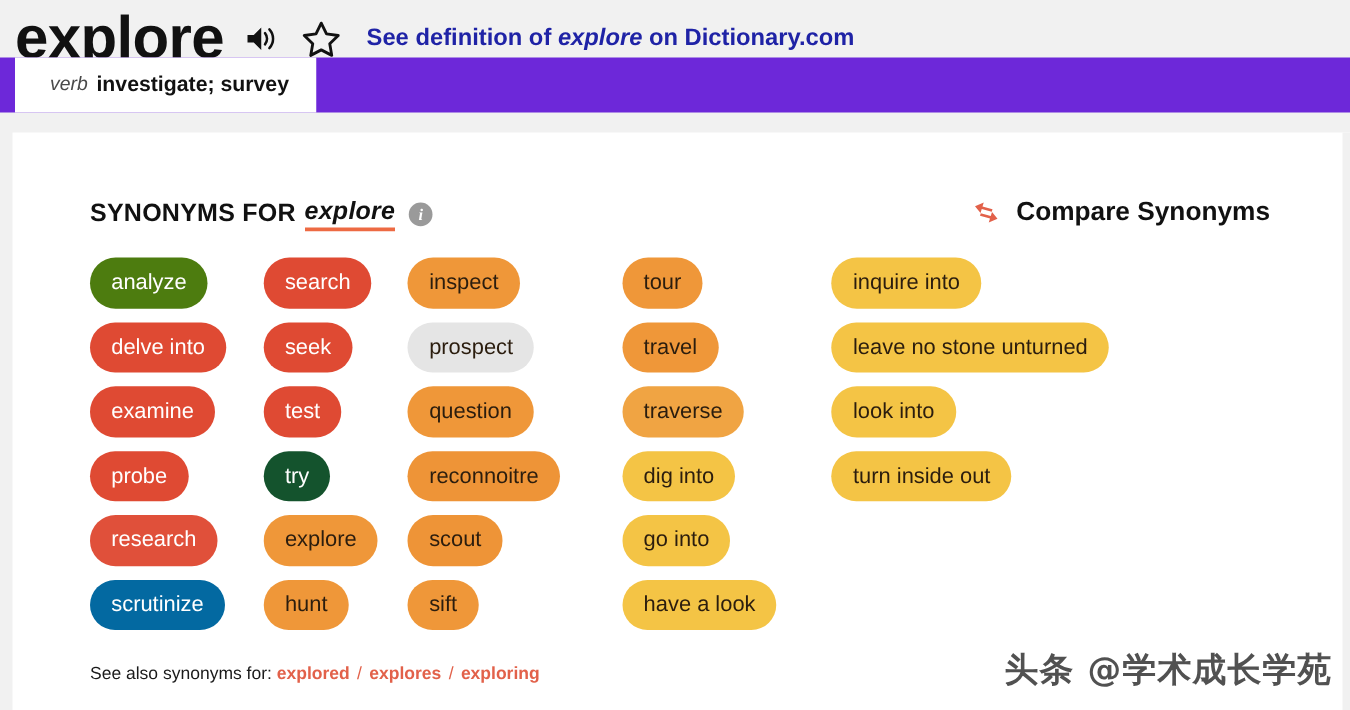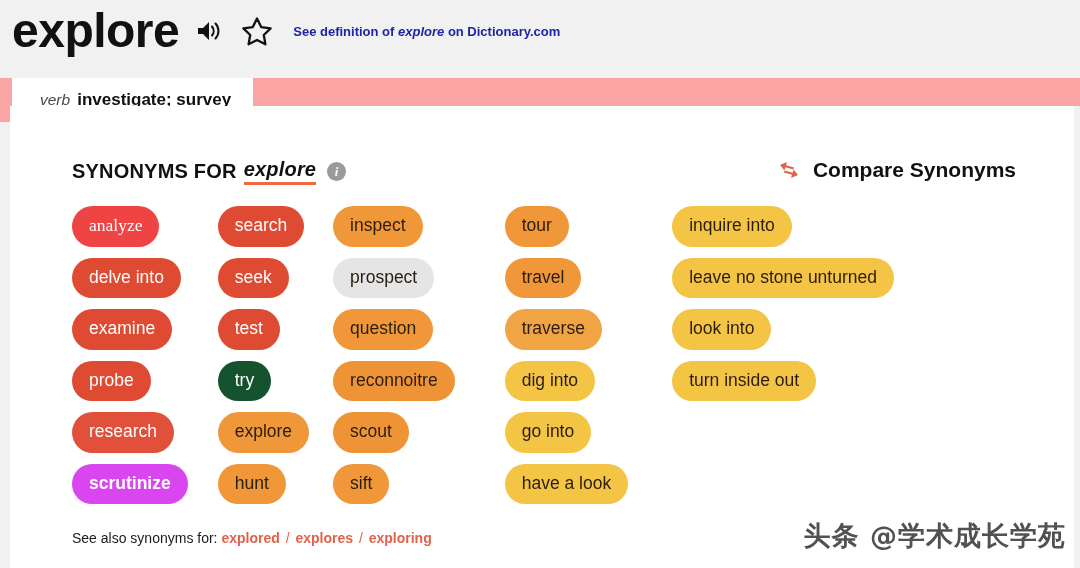--- a/index.html
+++ b/index.html
@@ -47,37 +47,37 @@
   .star-icon {
     width: 32px;
     height: 32px;
     margin-right: 20px;
     display: flex;
     align-items: center;
     justify-content: center;
     cursor: pointer;
   }
   .definition-link {
-    font-size: 13px;
+    font-size: 19px;
     font-weight: 700;
     color: #1f23a6;
     text-decoration: none;
     white-space: nowrap;
   }
   .definition-link .ital {
     font-style: italic;
   }
 
   
   .tabstrip {
     position: absolute;
-    left: 0; top: 78px;
+    left: 0; top: 46px;
     width: 1080px;
     height: 44px;
-    background: #fca5a5;
+    background: #6d28d9;
   }
   .tab {
     position: absolute;
     left: 12px; top: 0;
     height: 44px;
     background: #ffffff;
     display: flex;
     align-items: center;
     padding: 0 22px 0 28px;
     box-sizing: border-box;
@@ -275,26 +275,26 @@
           <path d="M4 6 L11 3 L10 6.2 L18 8.4 L17.4 10.4 L9.4 8.2 L8.4 11.4 Z" fill="#e2614a"></path>
           <path d="M22 16 L15 19 L16 15.8 L8 13.6 L8.6 11.6 L16.6 13.8 L17.6 10.6 Z" fill="#e2614a"></path>
         </svg>
       </span>
       <span class="compare-label">Compare Synonyms</span>
     </div>
   </div>
 
   <div class="columns" id="columns">
       <div class="col" style="margin-right: 30px;">
-        <div class="chip" style="background: #ef4444; color: rgb(255, 255, 255); font-family: Liberation Serif, serif;">analyze</div>
+        <div class="chip" style="background: #4d7c0f; color: rgb(255, 255, 255);">analyze</div>
         <div class="chip" style="background: rgb(223, 74, 51); color: rgb(255, 255, 255);">delve into</div>
         <div class="chip" style="background: rgb(223, 74, 51); color: rgb(255, 255, 255);">examine</div>
         <div class="chip" style="background: rgb(223, 74, 51); color: rgb(255, 255, 255);">probe</div>
         <div class="chip" style="background: rgb(224, 80, 58); color: rgb(255, 255, 255);">research</div>
-        <div class="chip" style="background: #d946ef; color: rgb(255, 255, 255); font-weight: bold;">scrutinize</div>
+        <div class="chip" style="background: #0369a1; color: rgb(255, 255, 255);">scrutinize</div>
       </div>
       <div class="col" style="margin-right: 24px;">
         <div class="chip" style="background: rgb(223, 74, 51); color: rgb(255, 255, 255);">search</div>
         <div class="chip" style="background: rgb(223, 74, 51); color: rgb(255, 255, 255);">seek</div>
         <div class="chip" style="background: rgb(223, 74, 51); color: rgb(255, 255, 255);">test</div>
         <div class="chip" style="background: #14532d; color: rgb(255, 255, 255);">try</div>
         <div class="chip" style="background: rgb(239, 151, 57); color: rgb(43, 29, 14);">explore</div>
         <div class="chip" style="background: rgb(239, 151, 57); color: rgb(43, 29, 14);">hunt</div>
       </div>
       <div class="col" style="margin-right: 50px;">

